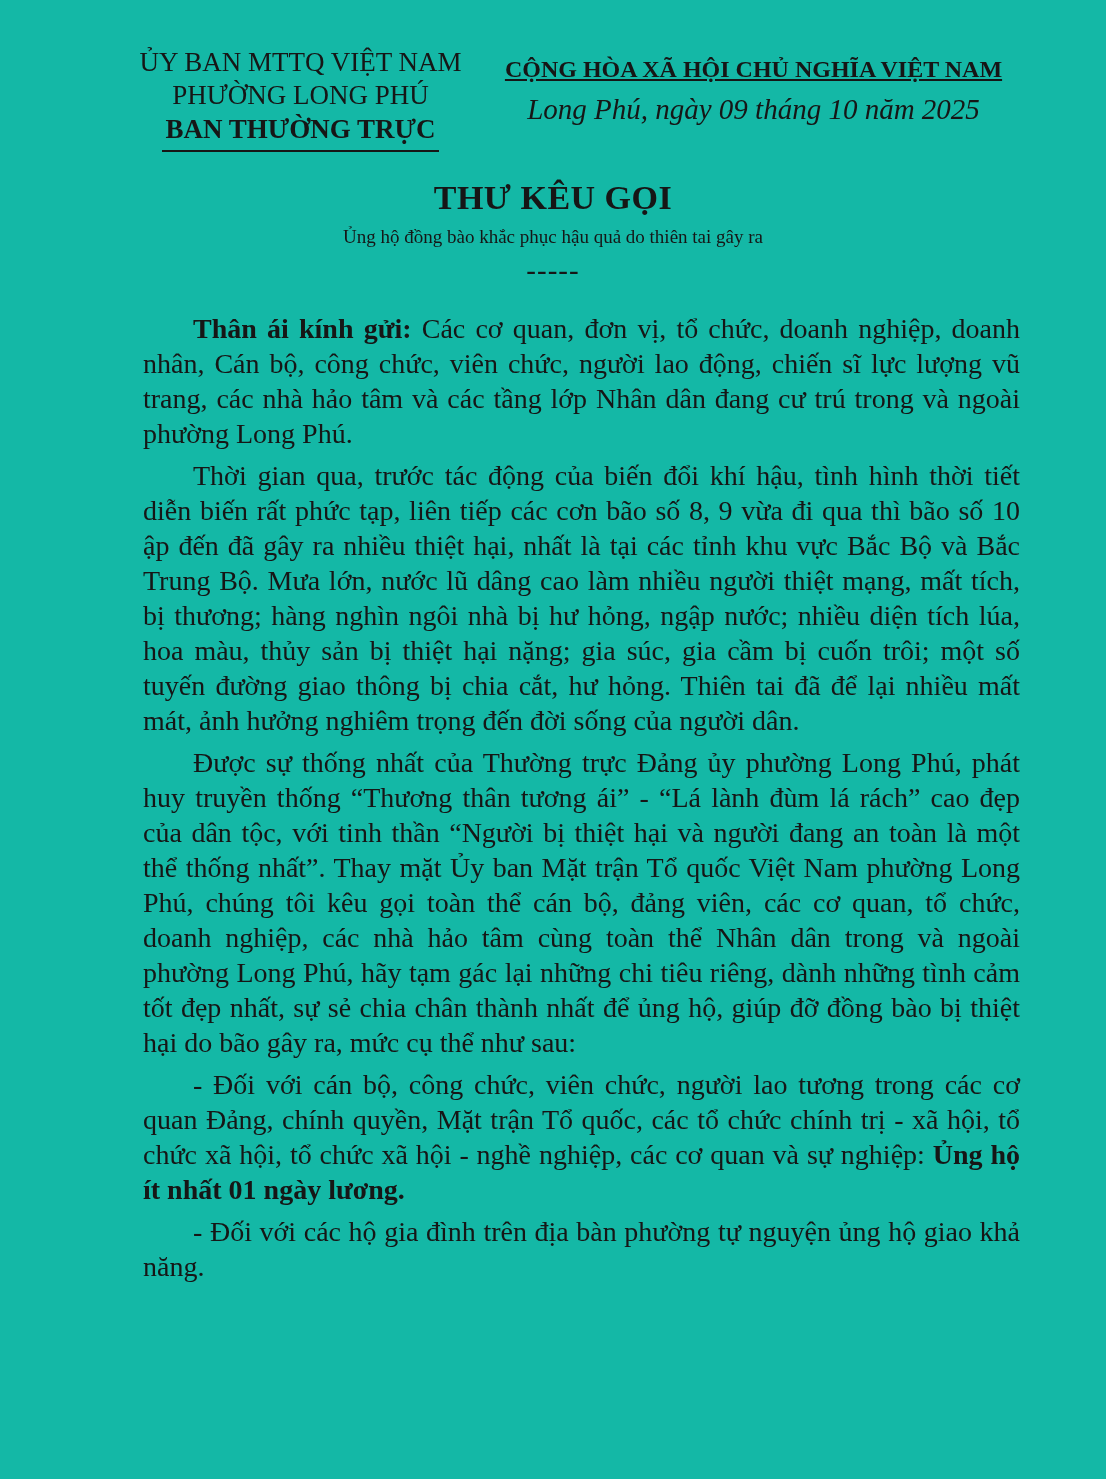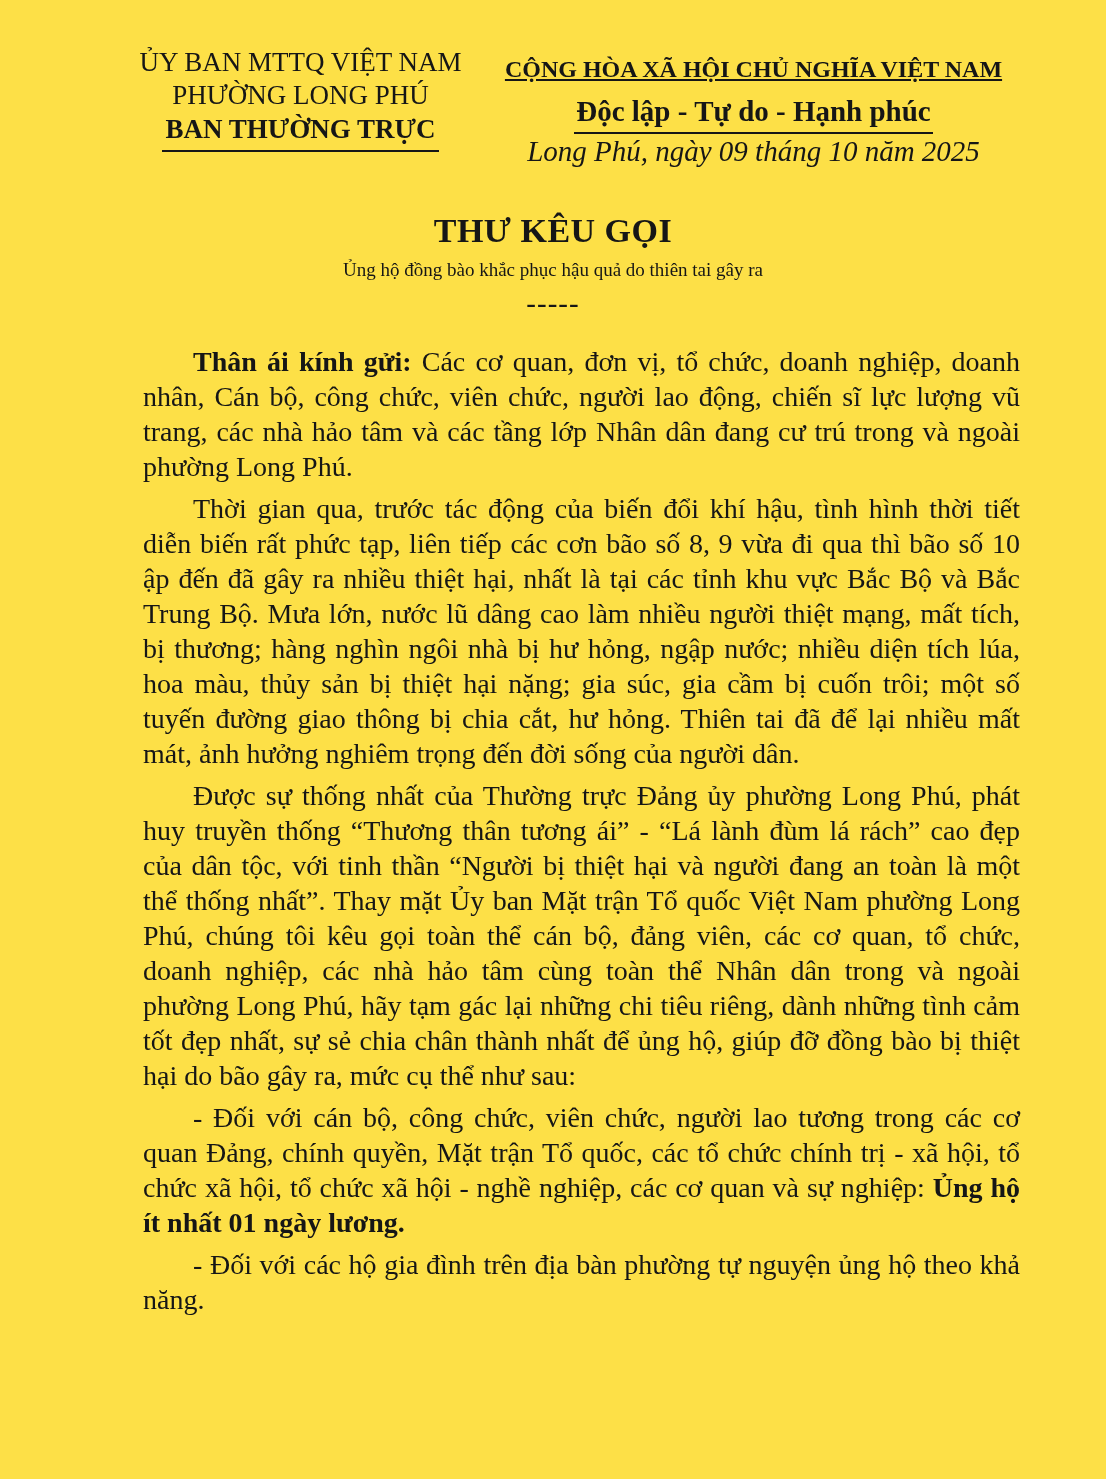--- a/index.html
+++ b/index.html
@@ -1,40 +1,40 @@
 <!DOCTYPE html>
 <html lang="vi"><head>
 <meta charset="utf-8">
 <style>
   * { box-sizing: border-box; }
   html, body { margin: 0; padding: 0; background: #e8e8e8; }
   .page {
     width: 1106px;
     height: 1479px;
     margin: 0 auto;
-    background: #fde047;
+    background: #14b8a6;
     color: #161616;
     font-family: "Liberation Serif", "DejaVu Serif", serif;
     padding-top: 46px;
     overflow: hidden;
   }
 
   
   .hdr { display: flex; align-items: flex-start; padding-left: 128px; padding-right: 72px; }
   .hdr-left { width: 345px; text-align: center; font-size: 27px; line-height: 33px; }
   .hdr-left .l3 { font-weight: 700; margin-top: 1px; }
   .hdr-left .l3 .u { display: inline-block; padding: 0 3px 4px; border-bottom: 2.5px solid #161616; }
   .hdr-right { flex: 1; text-align: center; }
   .hdr-right .l1 { font-weight: 700; font-size: 24px; line-height: 46px; text-decoration: underline; }
   .hdr-right .l2 { font-weight: 700; font-size: 29px; line-height: 38px; }
   .hdr-right .l2 .u { display: inline-block; padding: 0 2px 2px; border-bottom: 2.5px solid #161616; }
   .hdr-right .date { font-style: italic; font-size: 29px; line-height: 34px; }
 
   
-  .title-block { text-align: center; margin-top: 42px; }
+  .title-block { text-align: center; margin-top: 25px; }
   .doc-title { font-size: 34px; font-weight: 700; line-height: 42px; letter-spacing: 0.5px; }
   .doc-subtitle { font-size: 19px; line-height: 36px; }
   .sep { font-size: 29px; line-height: 30px; letter-spacing: 1px; }
 
   
   .doc-body {
     margin: 26px 86px 0 143px;
     font-size: 28px;
     line-height: 35px;
     text-align: justify;
@@ -50,39 +50,36 @@
   <div class="hdr">
     <div class="hdr-left">
       <div>ỦY BAN MTTQ VIỆT NAM</div>
       <div>PHƯỜNG LONG PHÚ</div>
       <div class="l3">
         <span class="u">BAN THƯỜNG TRỰC</span>
       </div>
     </div>
     <div class="hdr-right">
       <div class="l1">CỘNG HÒA XÃ HỘI CHỦ NGHĨA VIỆT NAM</div>
-      <div class="l2">
-        <span class="u">Độc lập - Tự do - Hạnh phúc</span>
-      </div>
       <div class="date">Long Phú, ngày 09 tháng 10 năm 2025</div>
     </div>
   </div>
 
   <div class="title-block">
     <div class="doc-title">THƯ KÊU GỌI</div>
     <div class="doc-subtitle">Ủng hộ đồng bào khắc phục hậu quả do thiên tai gây ra</div>
     <div class="sep">-----</div>
   </div>
 
   <div class="doc-body">
     <p><span class="b">Thân ái kính gửi:</span><span> Các cơ quan, đơn vị, tổ chức, doanh nghiệp, doanh nhân, Cán bộ, công chức, viên chức, người lao động, chiến sĩ lực lượng vũ trang, các nhà hảo tâm và các tầng lớp Nhân dân đang cư trú trong và ngoài phường Long Phú.</span></p>
 
     <p>Thời gian qua, trước tác động của biến đổi khí hậu, tình hình thời tiết diễn biến rất phức tạp, liên tiếp các cơn bão số 8, 9 vừa đi qua thì bão số 10 ập đến đã gây ra nhiều thiệt hại, nhất là tại các tỉnh khu vực Bắc Bộ và Bắc Trung Bộ. Mưa lớn, nước lũ dâng cao làm nhiều người thiệt mạng, mất tích, bị thương; hàng nghìn ngôi nhà bị hư hỏng, ngập nước; nhiều diện tích lúa, hoa màu, thủy sản bị thiệt hại nặng; gia súc, gia cầm bị cuốn trôi; một số tuyến đường giao thông bị chia cắt, hư hỏng. Thiên tai đã để lại nhiều mất mát, ảnh hưởng nghiêm trọng đến đời sống của người dân.</p>
 
 
     <p>Được sự thống nhất của Thường trực Đảng ủy phường Long Phú, phát huy truyền thống “Thương thân tương ái” - “Lá lành đùm lá rách” cao đẹp của dân tộc, với tinh thần “Người bị thiệt hại và người đang an toàn là một thể thống nhất”. Thay mặt Ủy ban Mặt trận Tổ quốc Việt Nam phường Long Phú, chúng tôi kêu gọi toàn thể cán bộ, đảng viên, các cơ quan, tổ chức, doanh nghiệp, các nhà hảo tâm cùng toàn thể Nhân dân trong và ngoài phường Long Phú, hãy tạm gác lại những chi tiêu riêng, dành những tình cảm tốt đẹp nhất, sự sẻ chia chân thành nhất để ủng hộ, giúp đỡ đồng bào bị thiệt hại do bão gây ra, mức cụ thể như sau:</p>
 
     <p><span>- Đối với cán bộ, công chức, viên chức, người lao tương trong các cơ quan Đảng, chính quyền, Mặt trận Tổ quốc, các tổ chức chính trị - xã hội, tổ chức xã hội, tổ chức xã hội - nghề nghiệp, các cơ quan và sự nghiệp: </span><span class="b">Ủng hộ ít nhất 01 ngày lương.</span></p>
 
-    <p>- Đối với các hộ gia đình trên địa bàn phường tự nguyện ủng hộ theo khả năng.</p>
+    <p>- Đối với các hộ gia đình trên địa bàn phường tự nguyện ủng hộ giao khả năng.</p>
   </div>
 
 </div>
 
 </body></html>

